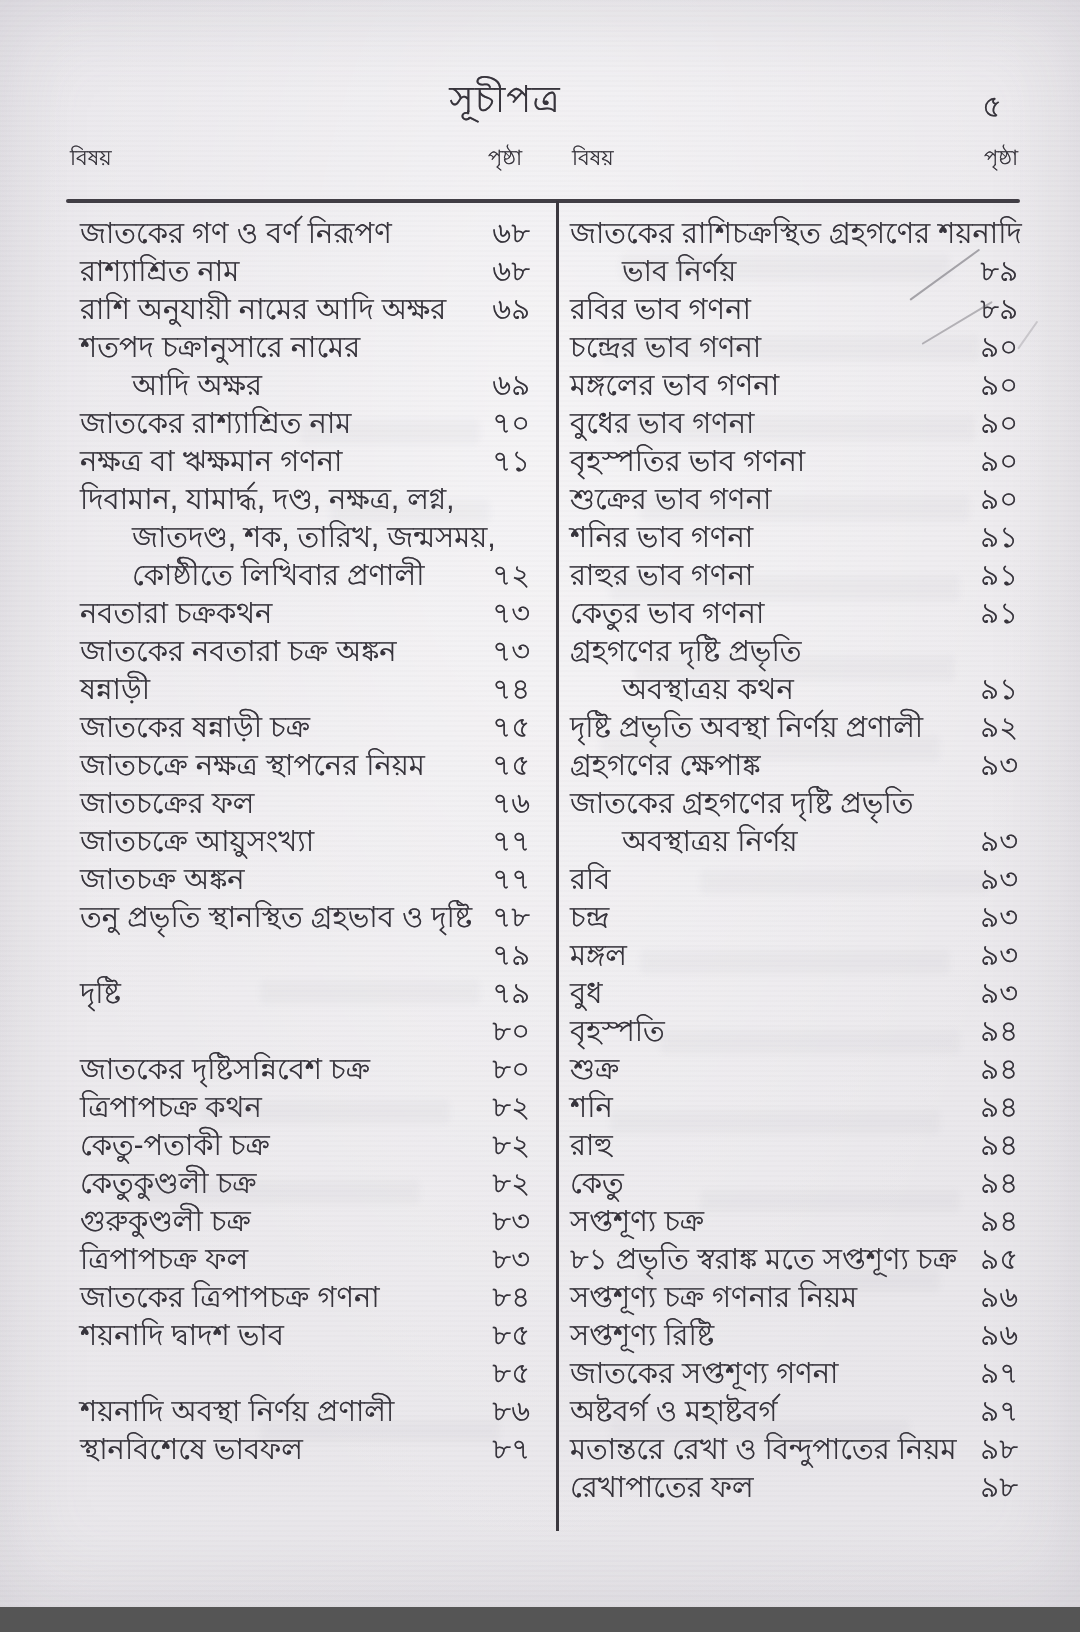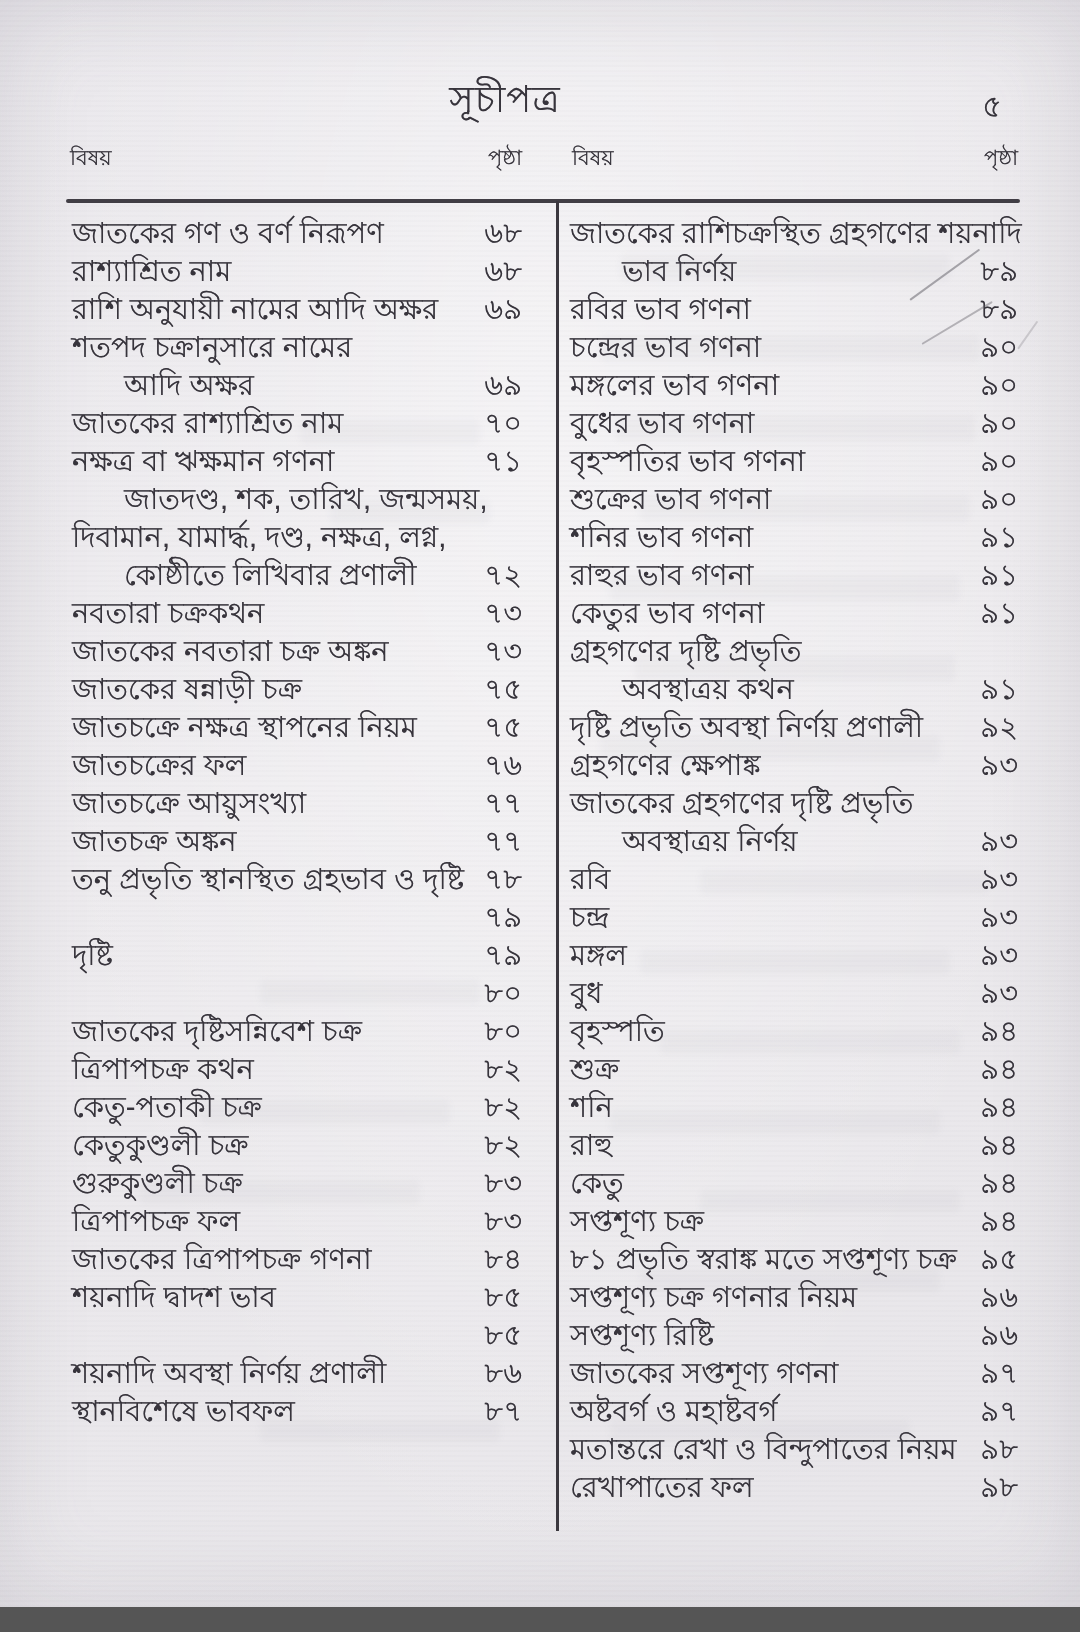--- a/index.html
+++ b/index.html
@@ -20,21 +20,21 @@
   .title{position:absolute;top:70px;left:0;width:1010px;text-align:center;font-size:37px;letter-spacing:1px;}
   .folio{position:absolute;top:82px;left:982px;font-size:31px;}
   .hdr{position:absolute;top:142px;font-size:21px;}
   .hsub-l{left:70px;}
   .hpg-l{left:72px;width:450px;text-align:right;}
   .hsub-r{left:572px;}
   .hpg-r{left:570px;width:448px;text-align:right;}
   .rule{position:absolute;left:66px;top:199px;width:954px;height:4px;background:#413e45;border-radius:2px;}
   .divider{position:absolute;left:556px;top:201px;width:3px;height:1330px;background:#3b383f;}
   .col{position:absolute;top:214px;font-size:29px;line-height:38px;}
-  .col-left{left:72px;width:450px;}
+  .col-left{left:80px;width:450px;}
   .col-right{left:570px;width:448px;}
   .entry{margin:0;}
   .line{display:flex;align-items:baseline;white-space:nowrap;}
   .cont .label{padding-left:52px;}
   .pagenum{margin-left:auto;padding-left:10px;}
   .slash{position:absolute;height:2px;background:rgba(92,90,98,.5);transform-origin:0 50%;border-radius:1px;pointer-events:none;}
   .ghost{position:absolute;background:#8d8d99;opacity:.055;filter:blur(3px);border-radius:5px;pointer-events:none;}
 </style>
 </head>
 <body>
@@ -86,41 +86,47 @@
           <span class="pagenum">৭০</span>
         </div>
       </div>
       <div class="entry">
         <div class="line">
           <span class="label">নক্ষত্র বা ঋক্ষমান গণনা</span>
           <span class="pagenum">৭১</span>
         </div>
       </div>
       <div class="entry">
+        <div class="line">
+          <span class="label">দিবামান, যামার্দ্ধ, দণ্ড, নক্ষত্র, লগ্ন,</span>
+        </div>
         <div class="line cont">
           <span class="label">জাতদণ্ড, শক, তারিখ, জন্মসময়,</span>
-        </div>
-        <div class="line">
-          <span class="label">দিবামান, যামার্দ্ধ, দণ্ড, নক্ষত্র, লগ্ন,</span>
         </div>
         <div class="line cont">
           <span class="label">কোষ্ঠীতে লিখিবার প্রণালী</span>
           <span class="pagenum">৭২</span>
         </div>
       </div>
       <div class="entry">
         <div class="line">
           <span class="label">নবতারা চক্রকথন</span>
           <span class="pagenum">৭৩</span>
         </div>
       </div>
       <div class="entry">
         <div class="line">
           <span class="label">জাতকের নবতারা চক্র অঙ্কন</span>
           <span class="pagenum">৭৩</span>
+        </div>
+      </div>
+      <div class="entry">
+        <div class="line">
+          <span class="label">ষন্নাড়ী</span>
+          <span class="pagenum">৭৪</span>
         </div>
       </div>
       <div class="entry">
         <div class="line">
           <span class="label">জাতকের ষন্নাড়ী চক্র</span>
           <span class="pagenum">৭৫</span>
         </div>
       </div>
       <div class="entry">
         <div class="line">

